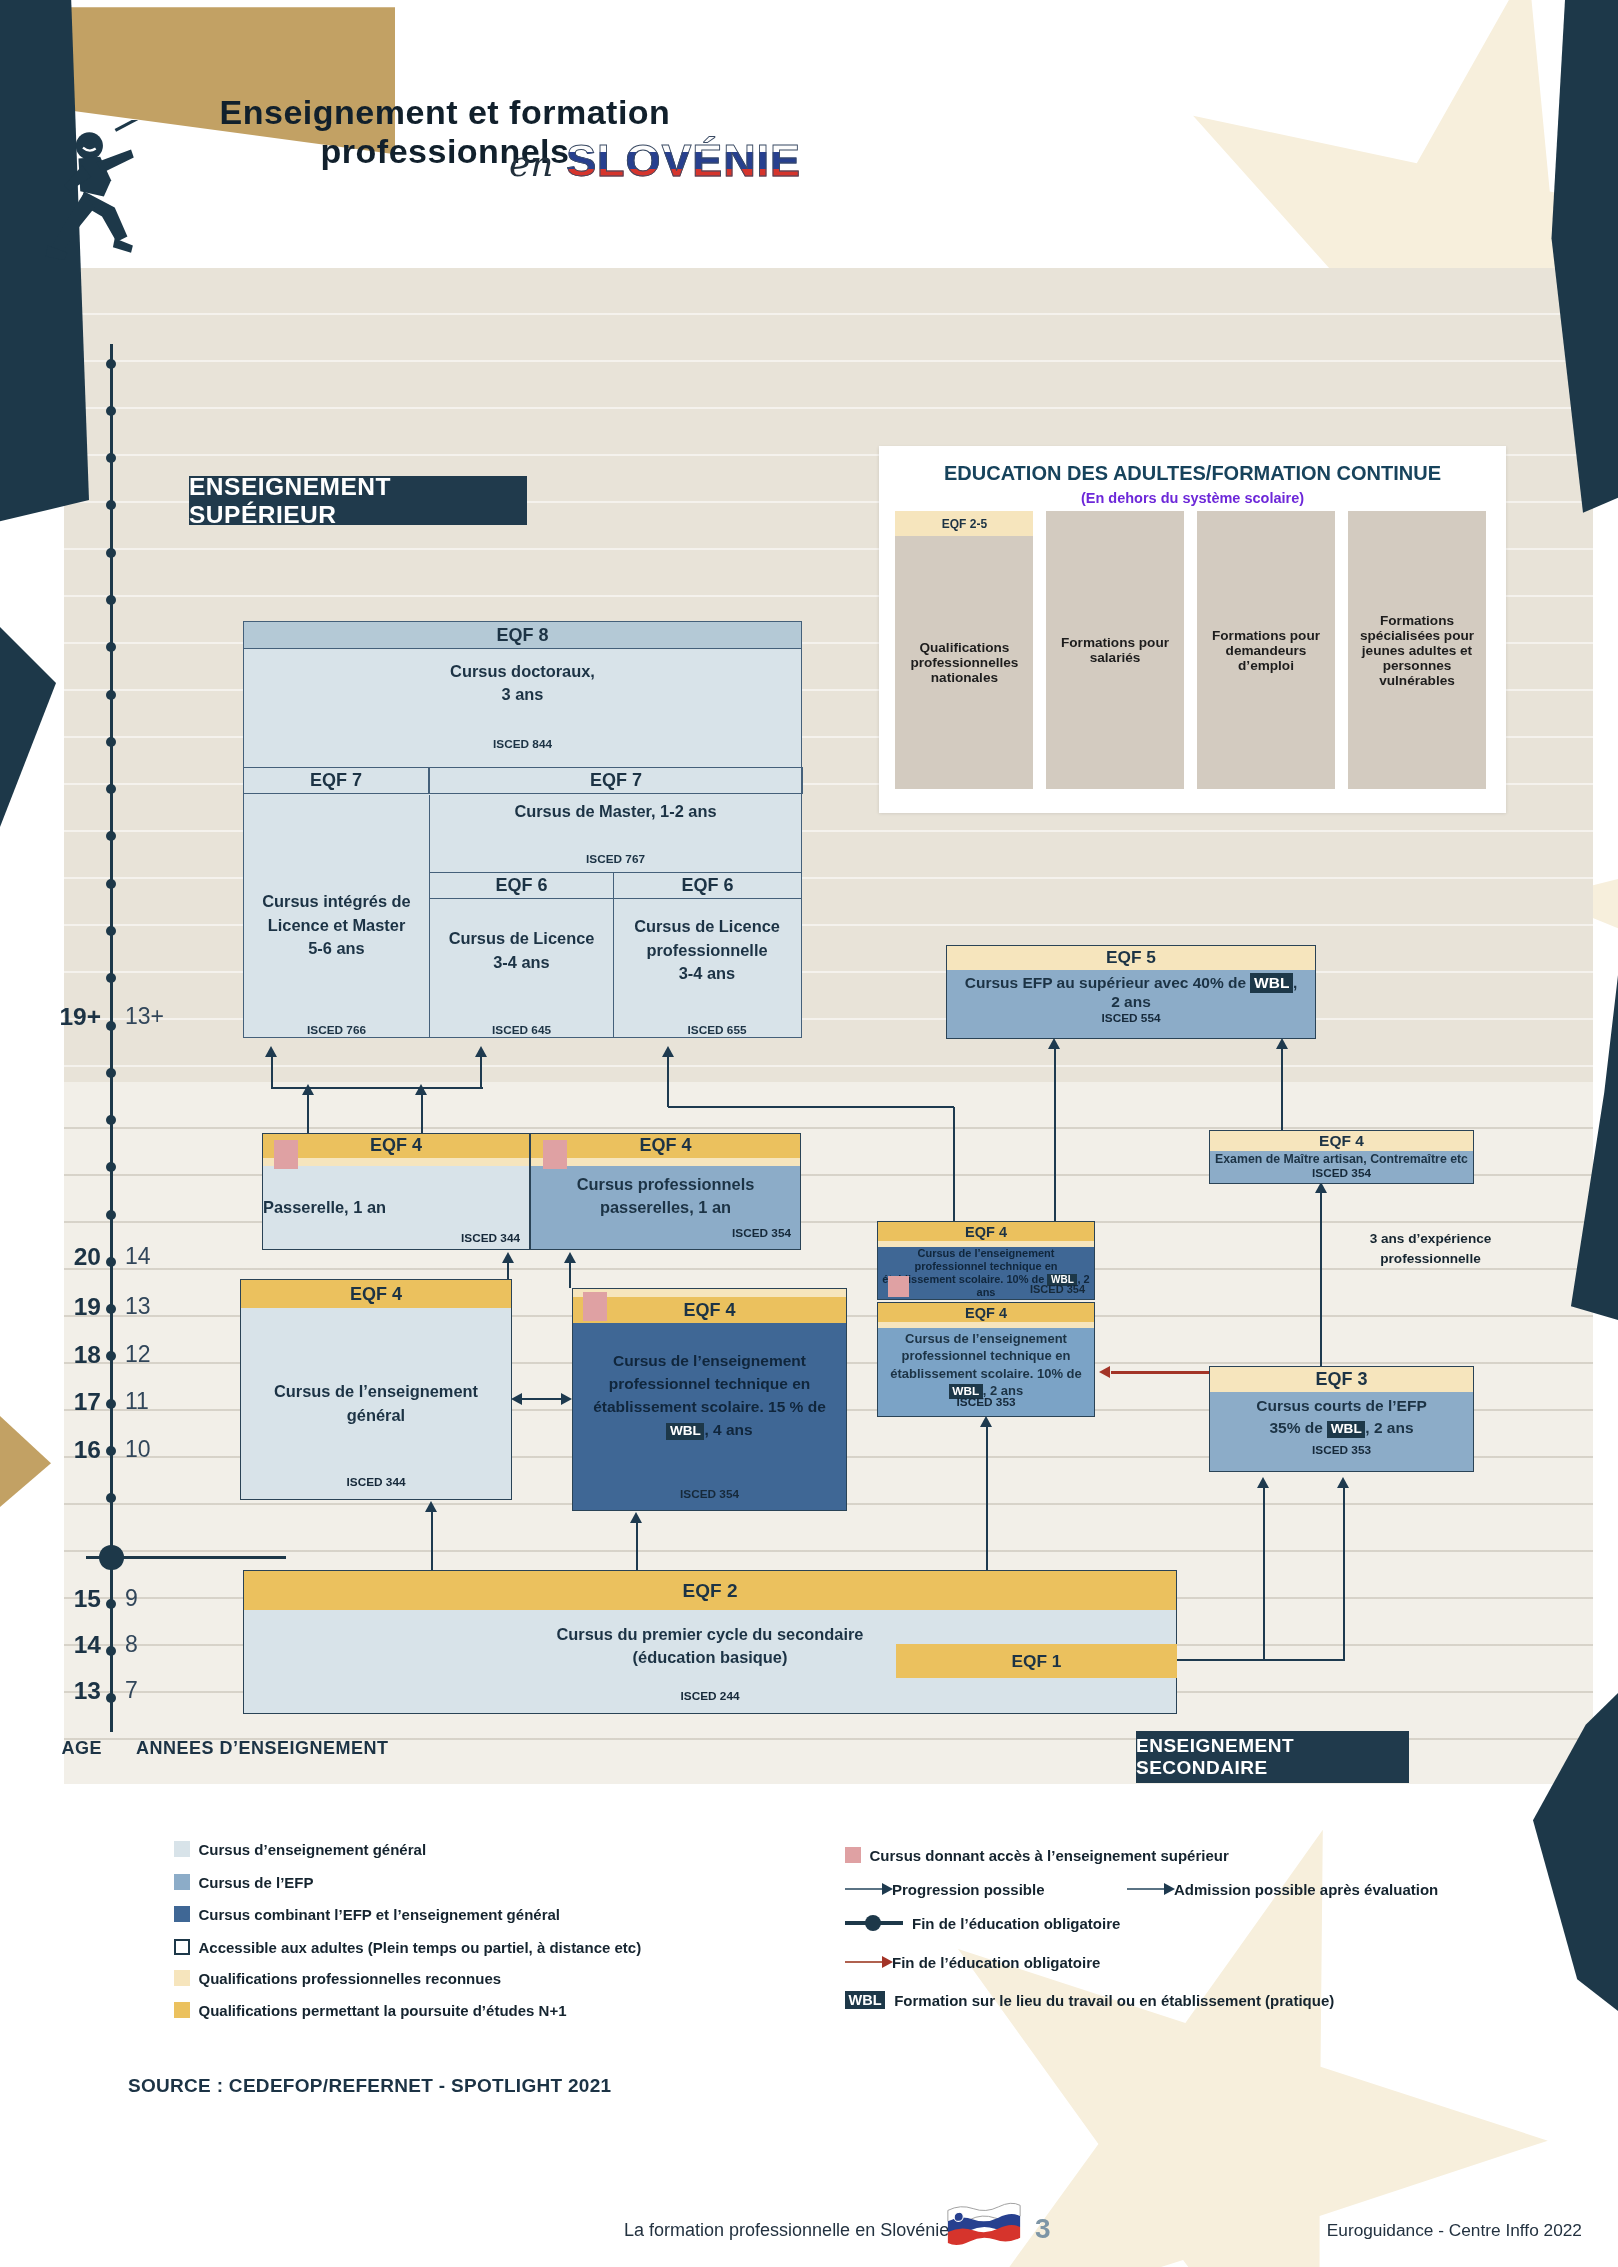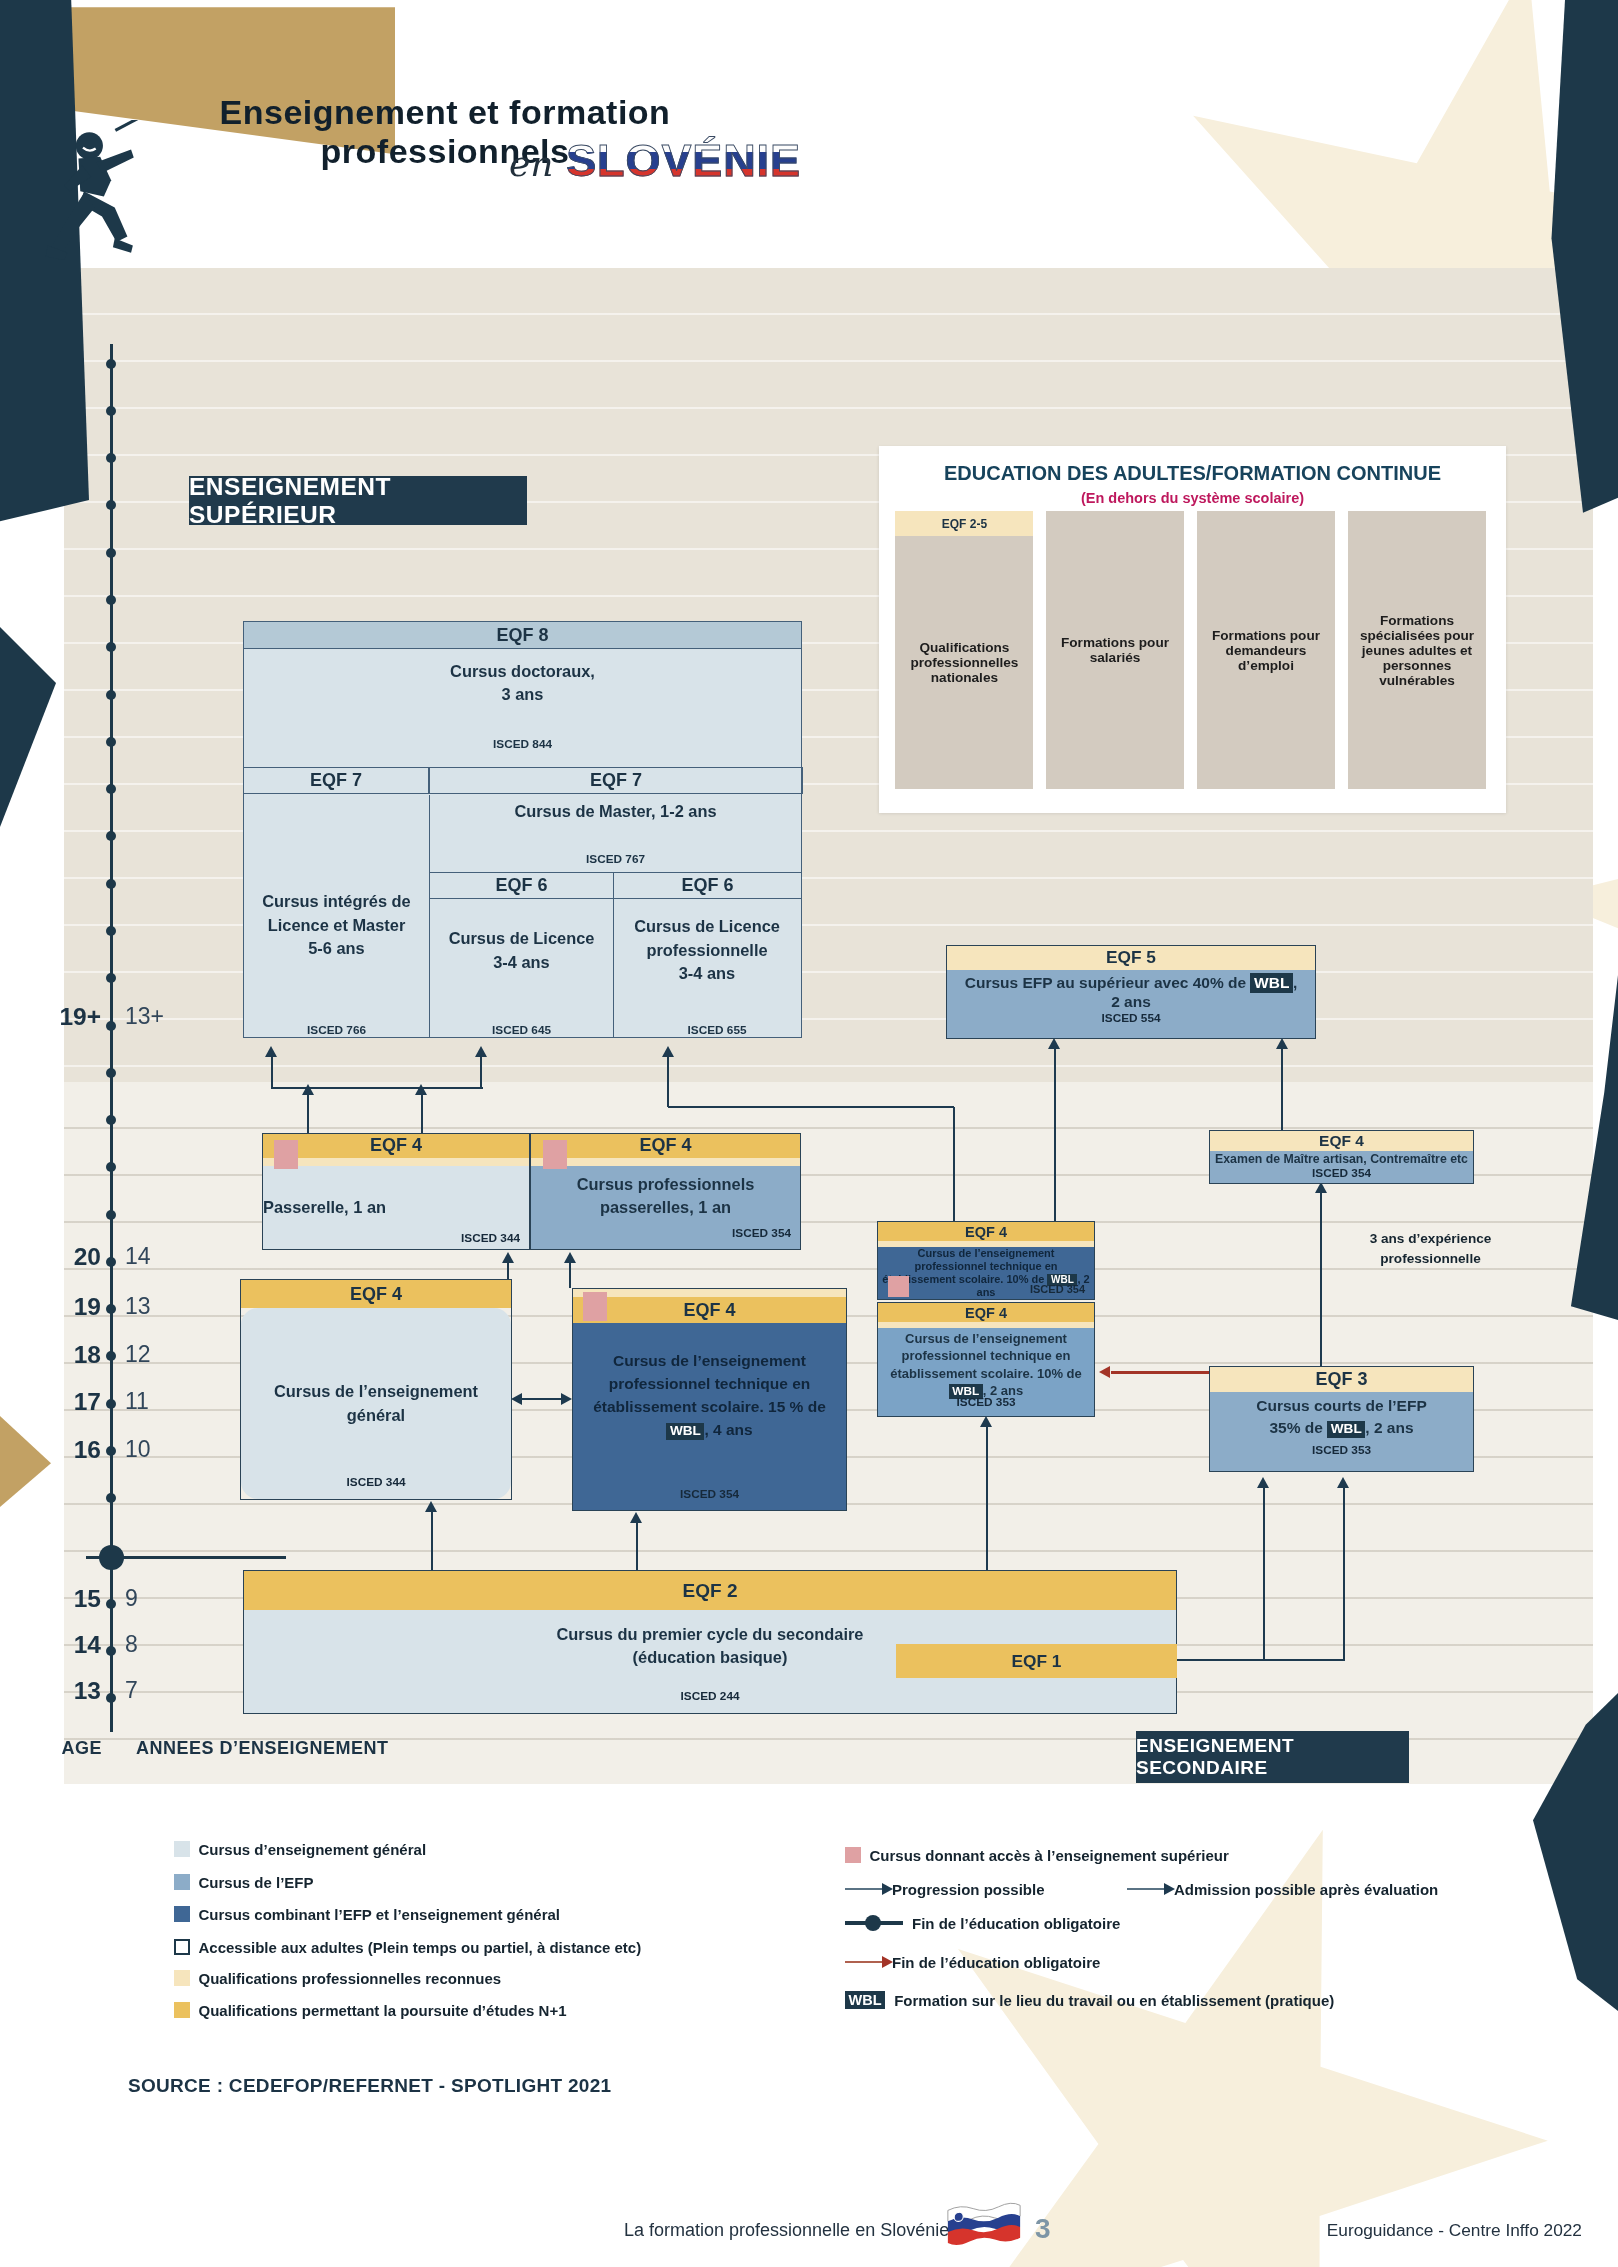--- a/index.html
+++ b/index.html
@@ -193,21 +193,21 @@
       <span class="age-y">7</span>
     </div>
   <div class="axis-cap" style="left:47px;top:1738px;width:55px;text-align:right;">AGE</div>
   <div class="axis-cap" style="left:136px;top:1738px;">ANNEES D’ENSEIGNEMENT</div>
 
   <div class="badge" style="left:189px;top:476px;width:338px;height:49px;font-size:24.5px;">ENSEIGNEMENT SUPÉRIEUR</div>
   <div class="badge" style="left:1136px;top:1731px;width:273px;height:52px;font-size:19px;">ENSEIGNEMENT SECONDAIRE</div>
 
   <div id="adult">
     <div class="abs" style="left:0;top:16.4px;width:100%;text-align:center;font-size:20px;font-weight:bold;color:#17435c;">EDUCATION DES ADULTES/FORMATION CONTINUE</div>
-    <div class="abs" style="left:0;top:44px;width:100%;text-align:center;font-size:14.5px;font-weight:bold;color:#be185d;">(En dehors du système scolaire)</div>
+    <div class="abs" style="left:0;top:44px;width:100%;text-align:center;font-size:14.5px;font-weight:bold;color:#6d28d9;">(En dehors du système scolaire)</div>
     <div class="abs" style="left:16.4px;top:65px;width:138px;height:25.5px;background:#f6e5bd;display:flex;align-items:center;justify-content:center;font-weight:bold;font-size:12px;">EQF 2-5</div>
     <div class="acol" style="left:16.4px;top:90px;width:138px;height:253px;">
         <span>Qualifications professionnelles nationales</span>
       </div>
     <div class="acol" style="left:167px;top:65px;width:138px;height:278px;">
         <span>Formations pour salariés</span>
       </div>
     <div class="acol" style="left:318px;top:65px;width:138px;height:278px;">
         <span>Formations pour demandeurs d’emploi</span>
       </div>
@@ -317,21 +317,21 @@
     <div class="bh" style="height:19px;font-size:14.5px;">EQF 4</div>
     <div class="stripe" style="height:5.5px;"></div>
     <div class="bb efp2" style="font-size:13px;line-height:17.3px;padding:2.7px 5.5px 0 5.5px;">
       <span>Cursus de l’enseignement professionnel technique en établissement scolaire. 10% de </span><span class="wbl" style="font-size:11.8px;">WBL</span><span>, 2 ans</span>
       <div class="isced isced-c">ISCED 353</div>
     </div>
   </div>
 
   <div class="box" style="left:240px;top:1279px;width:272px;height:221px;">
     <div class="bh" style="height:28px;">EQF 4</div>
-    <div class="bb light" style="font-size:16.4px;line-height:23.6px;display:flex;flex-direction:column;align-items:center;justify-content:center;border-radius:17px;">
+    <div class="bb light" style="font-size:16.4px;line-height:23.6px;display:flex;flex-direction:column;align-items:center;justify-content:center;">
       <div>Cursus de l’enseignement</div>
       <div>général</div>
       <div class="isced isced-c">ISCED 344</div>
     </div>
   </div>
 
   <div class="box" style="left:572px;top:1288px;width:275px;height:223px;">
     <div class="stripe" style="height:8.2px;"></div>
     <div class="bh" style="height:26px;">EQF 4</div>
     <div class="bb combined" style="font-size:15.5px;line-height:23px;padding:25.5px 16.4px 0 16.4px;color:#10263c;">

